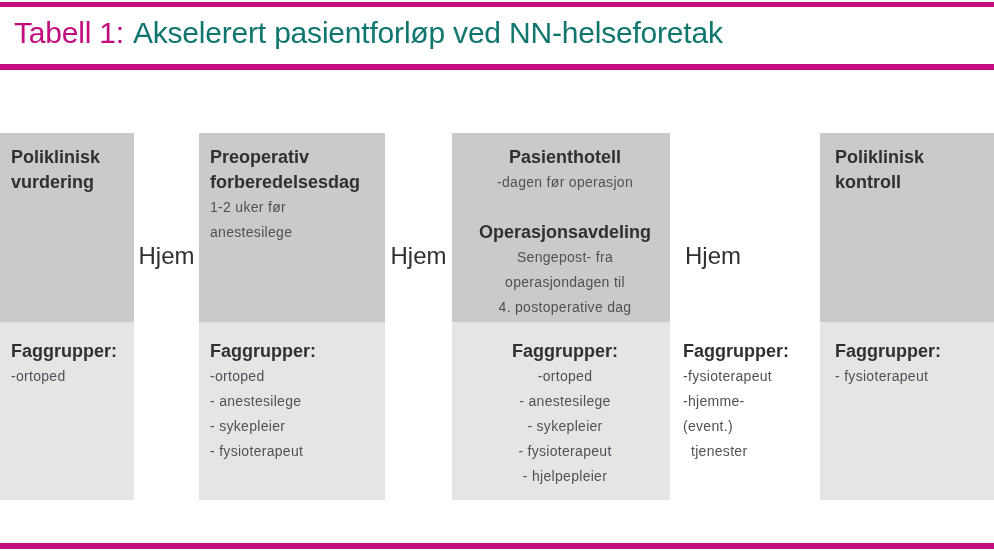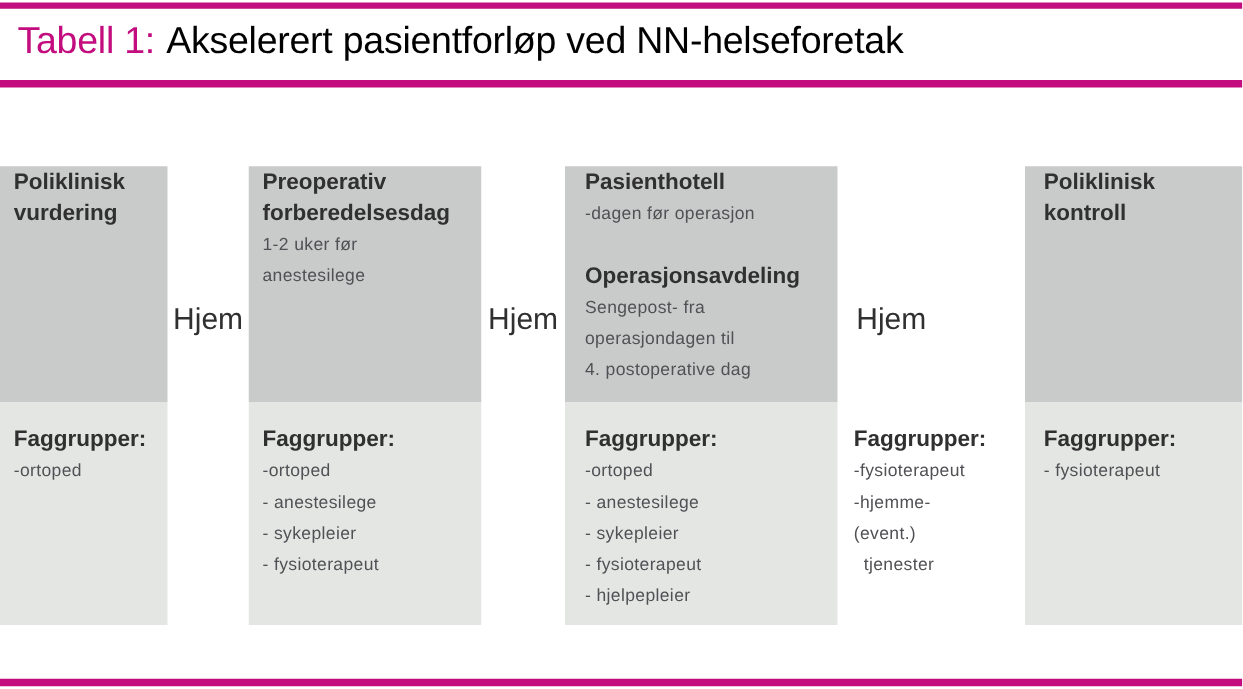--- a/index.html
+++ b/index.html
@@ -8,28 +8,28 @@
     font-family:"Liberation Sans", sans-serif; overflow:hidden;
   }
   .rule { position:absolute; left:0; width:994px; background:var(--accent,#c30c7e); }
   .rule-top    { top:2px;   height:5px; }
   .rule-mid    { top:64px;  height:6px; }
   .rule-bottom { top:543px; height:6px; }
 
   .title { position:absolute; left:14px; top:16px; font-size:30px; line-height:34px;
            white-space:nowrap; letter-spacing:-0.2px; }
   .title-prefix { color:var(--accent,#c30c7e); font-weight:normal; }
-  .title-main   { color:#000000; font-weight:400; margin-left:9px; }
+  .title-main   { color:#0f766e; font-weight:400; margin-left:9px; }
 
   .box { position:absolute; box-sizing:border-box; }
-  .box.top    { top:133px; height:189px; background:var(--stage-top,#c9cbca); padding:0 8px 0 11px; }
+  .box.top    { top:133px; height:189px; background:var(--stage-top,#c9cbca); padding:12px 8px 0 11px; }
   .box.bottom { top:322px; height:178px; background:var(--stage-bot,#e4e6e4); padding:17px 8px 0 11px; }
   .c1 { left:0px;   width:134px; }
   .c2 { left:199px; width:186px; }
-  .c3 { left:452px; width:218px; padding-left:16px !important; }
+  .c3 { left:452px; width:218px; padding-left:16px !important;text-align:center; }
   .c5 { left:820px; width:174px; padding-left:15px !important; }
 
   .h { font-weight:bold; color:var(--head,#303030); font-size:18px; line-height:25px; white-space:nowrap; }
   .b { font-weight:400;  color:var(--body,#515155); font-size:14px; line-height:25px;
        letter-spacing:0.3px; white-space:nowrap; }
   .gap-above { margin-top:25px; }
   .indent { padding-left:8px; }
 
   .hjem { position:absolute; top:243px; font-size:24px; font-weight:normal;
           color:var(--head,#303030); line-height:26px; }

